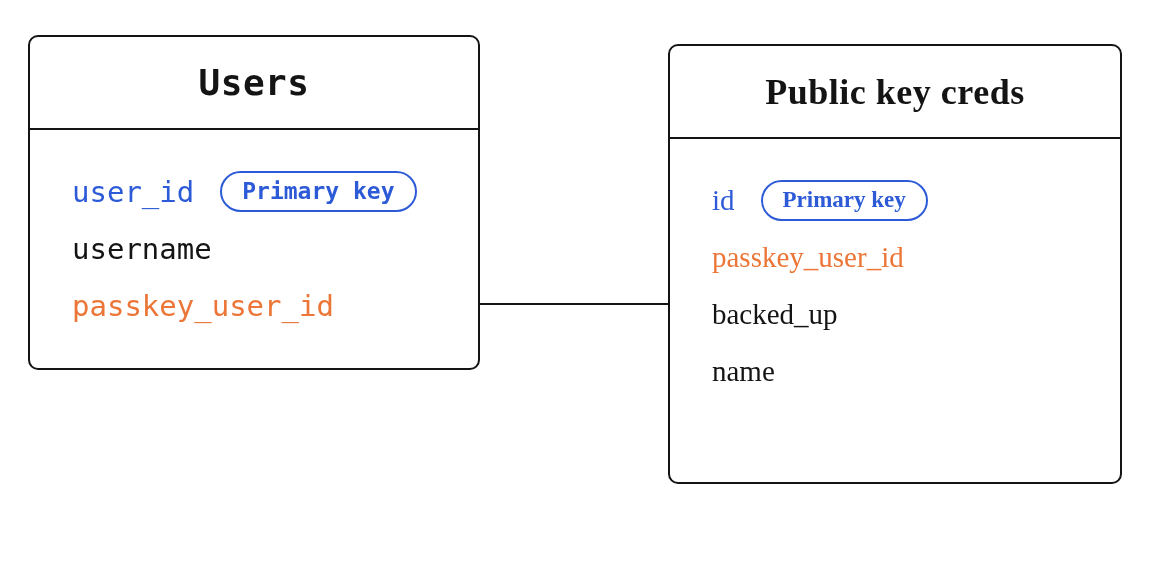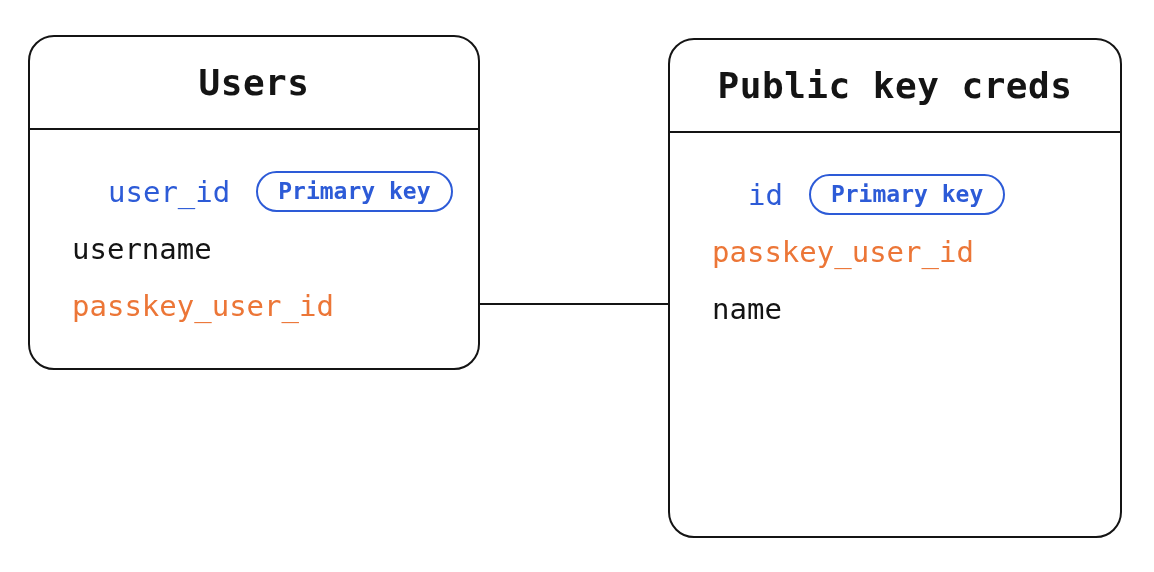--- a/index.html
+++ b/index.html
@@ -19,24 +19,24 @@
     position: relative;
     width: 1154px;
     height: 572px;
     background: var(--bg);
     overflow: hidden;
   }
   .card {
     position: absolute;
     background: var(--bg);
     border: 2px solid var(--line);
-    border-radius: 26px;
+    border-radius: 10px;
   }
   .card-users  { left: 28px;  top: 35px; width: 452px; height: 335px; }
-  .card-creds  { left: 668px; top: 38px; width: 454px; height: 500px; }
+  .card-creds  { left: 668px; top: 44px; width: 454px; height: 440px; font-family: Liberation Serif, serif; }
   .card-header {
     height: 93px;
     display: flex;
     align-items: center;
     justify-content: center;
     border-bottom: 2px solid var(--line);
   }
   .card-title {
     font-size: 36px;
     font-weight: 700;
@@ -46,21 +46,21 @@
   }
   .card-body { padding: 33px 10px 0 42px; }
   .field-row {
     height: 57px;
     display: flex;
     align-items: center;
     gap: 26px;
     white-space: nowrap;
   }
   .field-name { font-size: 29px; color: var(--ink); }
-  .field-name.pk { color: var(--blue); margin-left: 36px; }
+  .field-name.pk { color: var(--blue); }
   .field-name.fk { color: var(--orange); }
   .badge {
     display: inline-flex;
     align-items: center;
     justify-content: center;
     border: 2px solid var(--blue);
     color: var(--blue);
     border-radius: 999px;
     padding: 4px 20px;
     font-size: 23px;
@@ -109,18 +109,21 @@
     </div>
     <div class="card-body">
       <div class="field-row">
         <span class="field-name pk">id</span>
         <span class="badge">Primary key</span>
       </div>
       <div class="field-row">
         <span class="field-name fk">passkey_user_id</span>
       </div>
       <div class="field-row">
+        <span class="field-name">backed_up</span>
+      </div>
+      <div class="field-row">
         <span class="field-name">name</span>
       </div>
     </div>
   </div>
 
 </div>
 
 </body></html>

